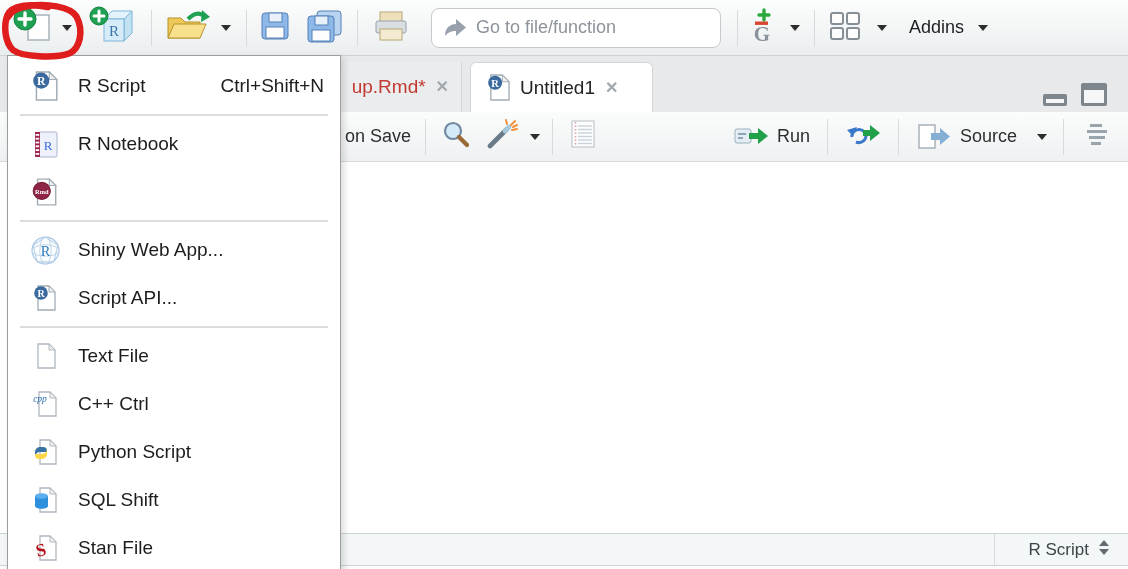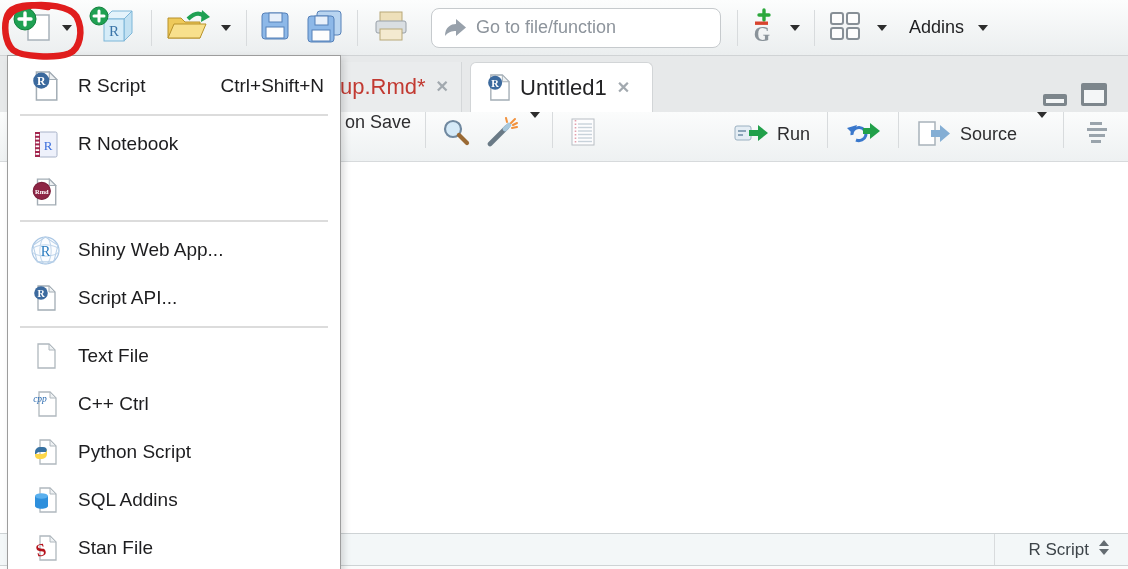--- a/index.html
+++ b/index.html
@@ -34,30 +34,30 @@
   .tab { position:absolute; top:6px; height:50px; display:flex; align-items:center; }
   .tab-inactive {
     left:250px; width:212px; background:#eaeced; border-right:1px solid #d4d7d9;
     justify-content:flex-end; padding-right:12px;
   }
   .tab-active {
     left:470px; width:183px; background:#ffffff;
     border:1px solid #d2d5d7; border-bottom:none; border-radius:6px 6px 0 0;
     padding:0 12px 0 16px;
   }
-  .tab-label { font-size:22px; color:#232325; }
+  .tab-label { font-size:19px; color:#232325; }
   .tab-label-modified { color:#c23a32; }
   .x-icon { margin-left:10px; color:#a2a9af; font-size:16px; font-weight:bold; line-height:1; }
   .x-icon::before { content:"✕"; }
   .winctl { position:absolute; right:20px; top:26px; display:flex; align-items:flex-end; gap:12px; }
   
   .src-toolbar {
     position:absolute; left:0; top:112px; width:1128px; height:50px;
     background:linear-gradient(#fbfcfc,#eef1f2); border-bottom:1px solid #d7dadc;
-    display:flex; padding-right:12px; font-size:18px; color:#2e2e30;
+    display:flex; align-items:center; padding-right:12px; font-size:18px; color:#2e2e30;
   }
   .src-spacer { width:345px; flex:none; }
   .grow { flex:1; }
   .label18 { font-size:18px; color:#2e2e30; }
   .ibtn { display:flex; align-items:center; height:44px; padding:0 4px; }
   
   .editor { position:absolute; left:0; top:162px; width:1128px; height:371px; background:#fff; }
   .statusbar {
     position:absolute; left:0; top:533px; width:1128px; height:33px;
     background:#f3f7f8; border-top:1px solid #ced3d5; border-bottom:1px solid #ced3d5;
@@ -456,21 +456,21 @@
 
     <div class="mi">
       <span class="mi-ic">
         <svg width="26" height="28" viewBox="0 0 26 28">
           <path d="M8 2 h10 l6 6 v18 H8 z" fill="#fff" stroke="#b0b8be" stroke-width="1.3"></path>
           <path d="M18 2 l6 6 h-6 z" fill="#eef1f3" stroke="#b0b8be"></path>
           <path d="M3 10 v10 c0 1.6 2.9 2.8 6.5 2.8 s6.5 -1.2 6.5 -2.8 v-10 z" fill="#2e8fdc"></path>
           <ellipse cx="9.5" cy="10" rx="6.5" ry="2.8" fill="#5ab0ee"></ellipse>
         </svg>
       </span>
-      <span class="mi-label">SQL Addins</span>
+      <span class="mi-label">SQL Shift</span>
     </div>
 
     <div class="mi">
       <span class="mi-ic">
         <svg width="26" height="28" viewBox="0 0 26 28">
           <path d="M8 2 h10 l6 6 v18 H8 z" fill="#fff" stroke="#b0b8be" stroke-width="1.3"></path>
           <path d="M18 2 l6 6 h-6 z" fill="#eef1f3" stroke="#b0b8be"></path>
           <text x="9" y="22" font-size="18" font-weight="bold" fill="#b5121b" text-anchor="middle" transform="rotate(-14 9 16)">S</text>
         </svg>
       </span>

